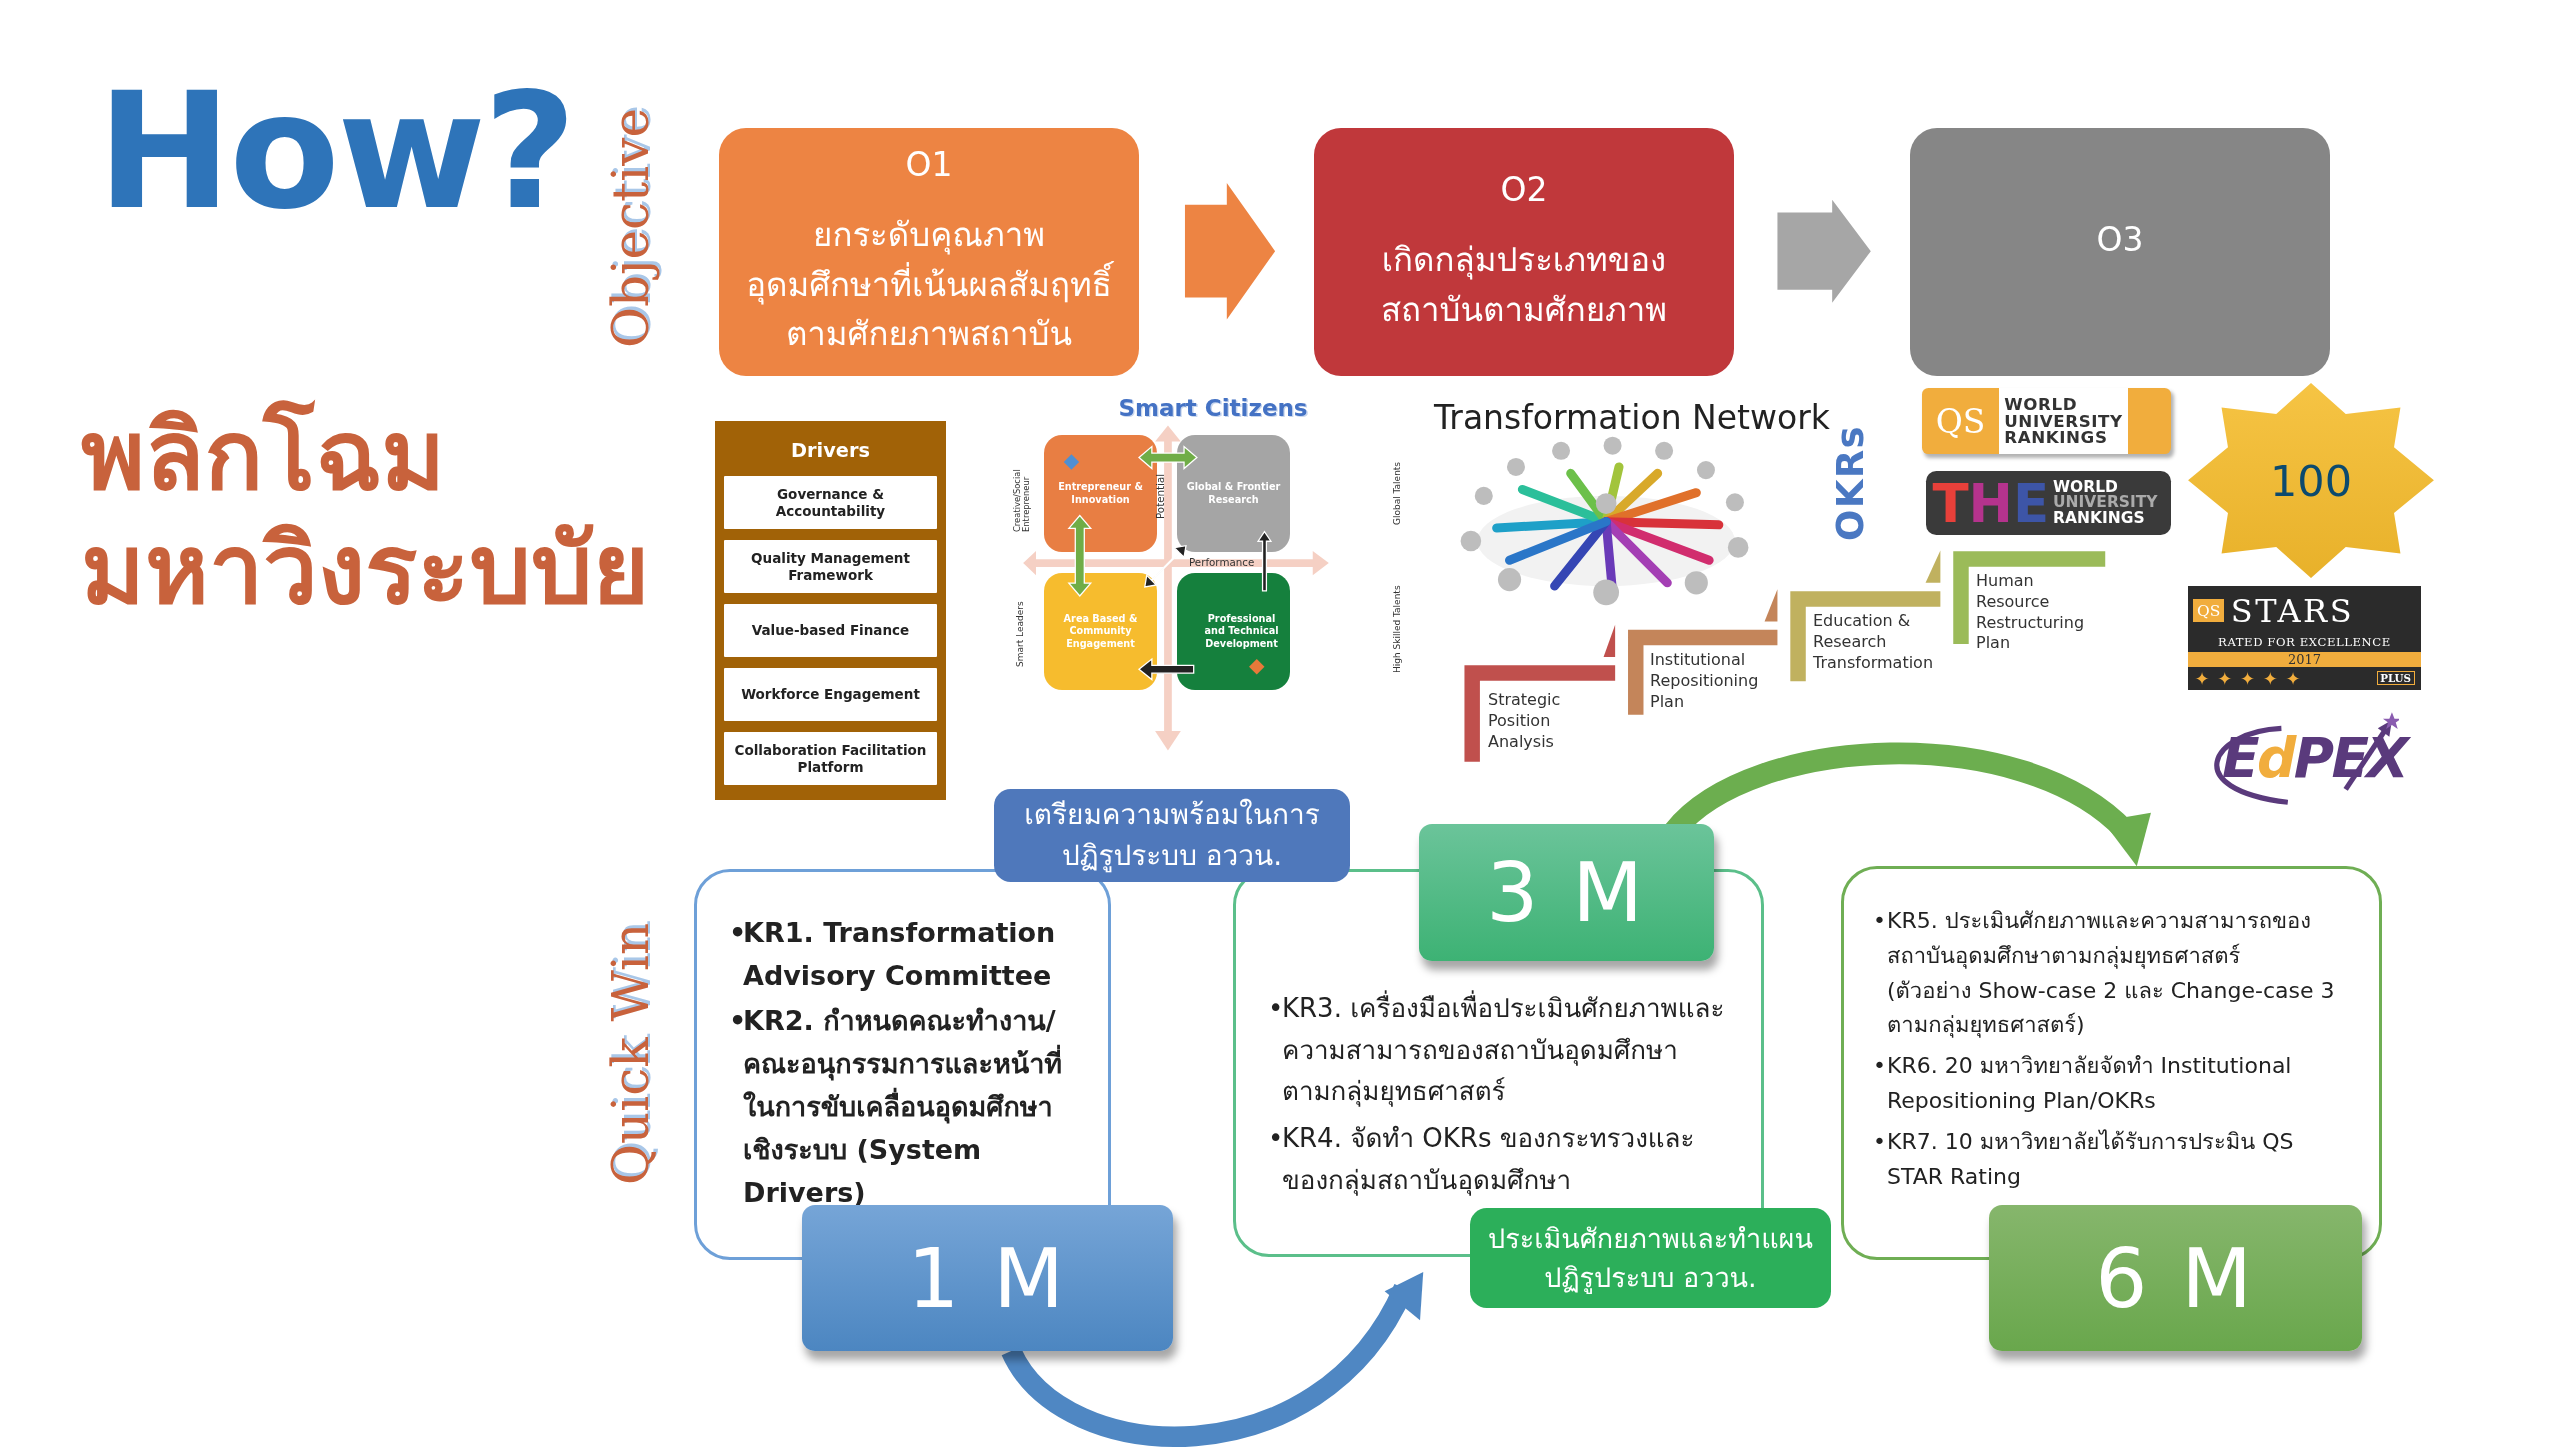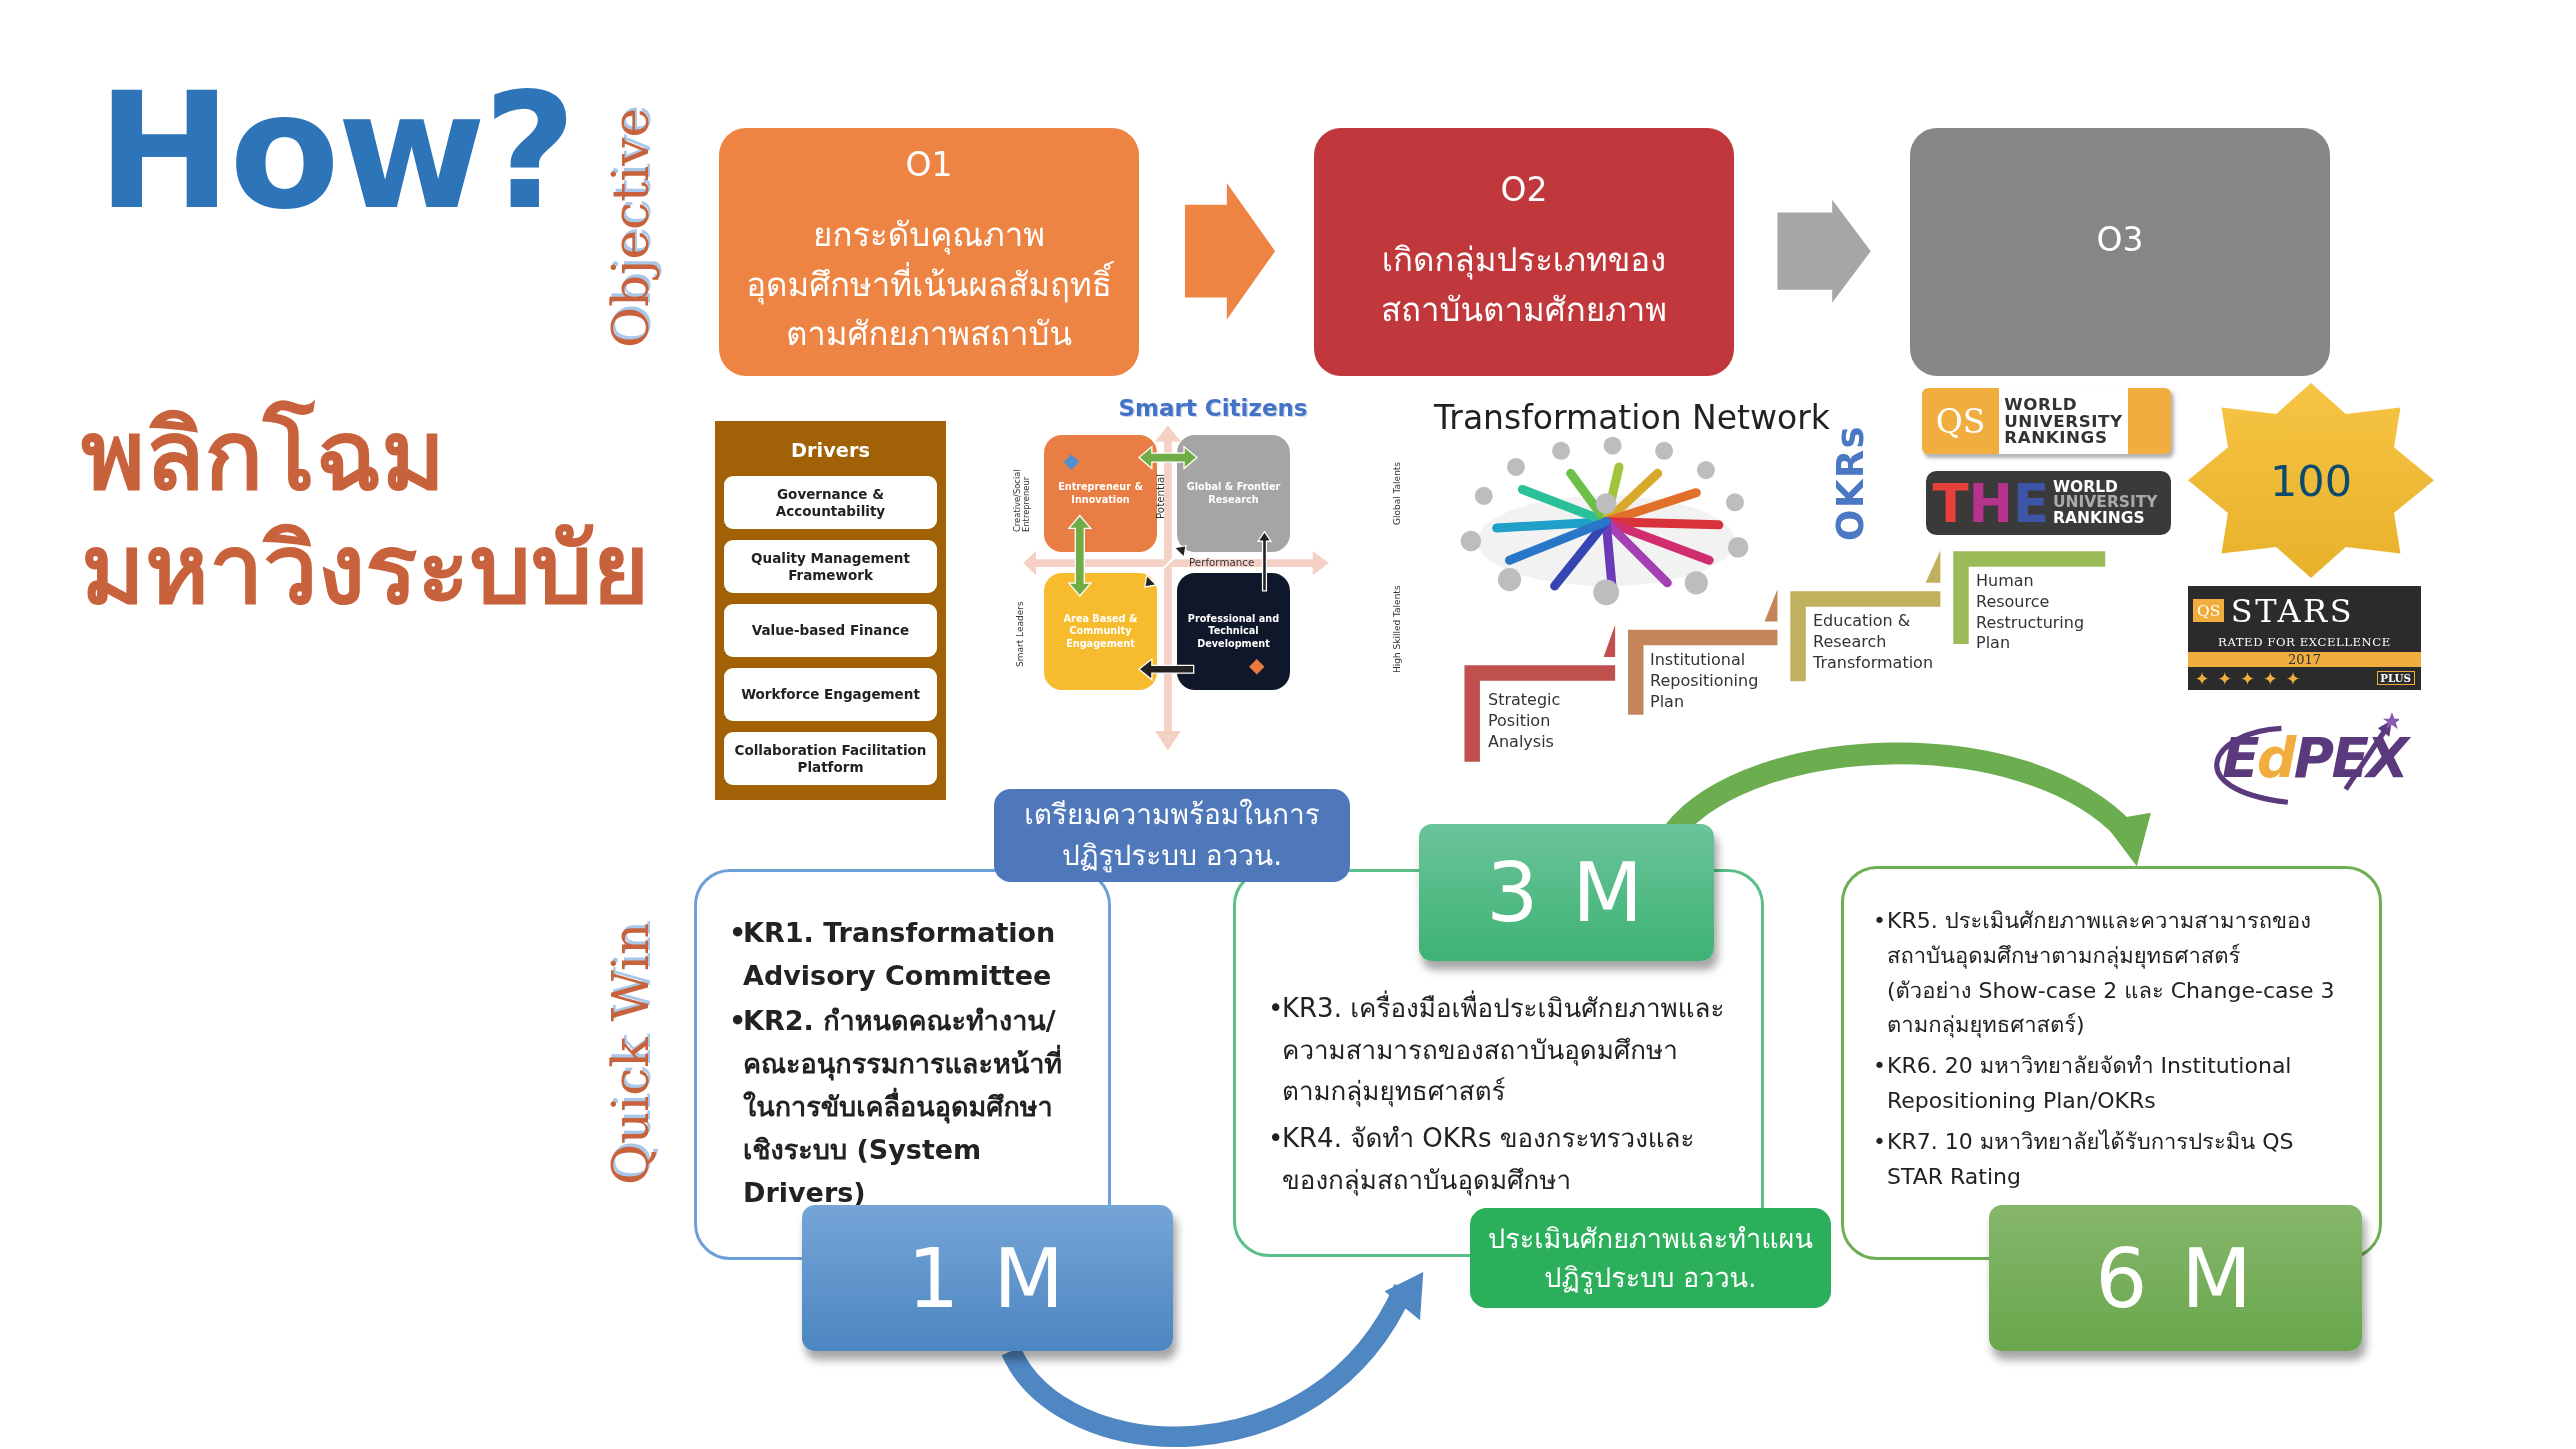--- a/index.html
+++ b/index.html
@@ -20,32 +20,32 @@
   .obj { border-radius: 27px; color: #fff; text-align: center; display: flex; flex-direction: column; align-items: center; justify-content: center; }
   .obj .code { font-size: 33px; margin-bottom: 26px; }
   .obj .txt { font-size: 33px; line-height: 1.5; padding: 0 26px; }
   .o1 { left: 719px; top: 128px; width: 420px; height: 248px; background: #ed8443; }
   .o2 { left: 1314px; top: 128px; width: 420px; height: 248px; background: #c0383b; }
   .o3 { left: 1910px; top: 128px; width: 420px; height: 248px; background: #868686; }
 
   
   .drivers { left: 715px; top: 421px; width: 231px; height: 379px; background: #a16207; padding: 18px 9px 0 9px; }
   .drivers .dtitle { color: #fff; font-weight: bold; font-size: 19.3px; text-align: center; margin-bottom: 14px; }
-  .drivers .ditem { background: #fff; border-radius: 9px; height: 53px; margin-bottom: 11px; display: flex; align-items: center; justify-content: center;
+  .drivers .ditem { background: #fff; border-radius: 1px; height: 53px; margin-bottom: 11px; display: flex; align-items: center; justify-content: center;
                     text-align: center; font-weight: bold; font-size: 13.5px; line-height: 1.25; color: #222; padding: 0 3.9px; }
 
   
   .sc { left: 1007px; top: 390px; width: 412px; height: 399px; }
   .sc .sc-title { position: absolute; left: 0; width: 100%; top: 5.2px; text-align: center; color: #4472c4; font-weight: bold; font-size: 23px; text-shadow: 1.3px 1.3px 0 #c9d7ee; }
   .quad { position: absolute; width: 113px; height: 117px; border-radius: 18px; color: #fff; font-weight: bold; font-size: 9.7px; line-height: 1.3; text-align: center;
           display: flex; align-items: center; justify-content: center; padding: 3.9px; }
   .q1 { left: 37px; top: 45px; background: #e87e43; }
   .q2 { left: 170px; top: 45px; background: #a5a5a5; }
   .q3 { left: 37px; top: 183px; background: #f6bc2e; }
-  .q4 { left: 170px; top: 183px; background: #0f172a; }
+  .q4 { left: 170px; top: 183px; background: #15803d; padding-left: 20px; }
   .axis-lbl { position: absolute; font-size: 9px; color: #333; white-space: nowrap; }
   .rot { transform: rotate(-90deg); transform-origin: left top; }
 
   
   .tn-title { left: 1434px; top: 398px; font-size: 33px; color: #222; white-space: nowrap; }
   .okrs { left: 1829px; top: 541px; font-size: 37px; font-weight: bold; color: #4a78c2; transform: rotate(-90deg); transform-origin: left top; letter-spacing: 1.3px; }
   .stair-lbl { position: absolute; font-size: 16px; line-height: 1.3; color: #333; }
 
   
   .qs-logo { left: 1922px; top: 388px; width: 249px; height: 66px; background: #f1ad3d; border-radius: 6.4px; display: flex; align-items: center; box-shadow: 2.6px 3.9px 3.9px rgba(0,0,0,0.3); }

